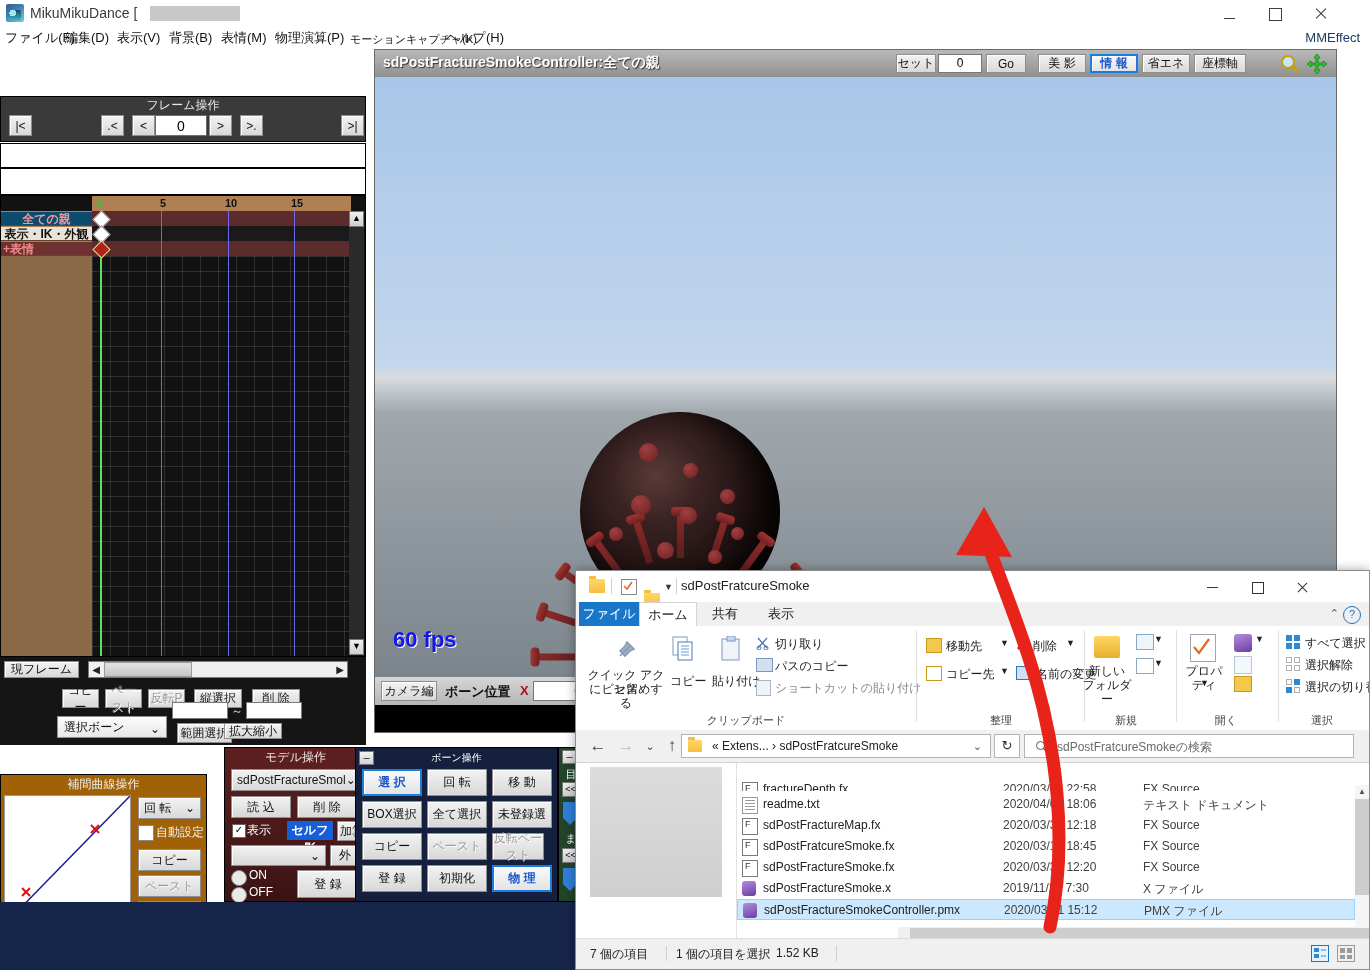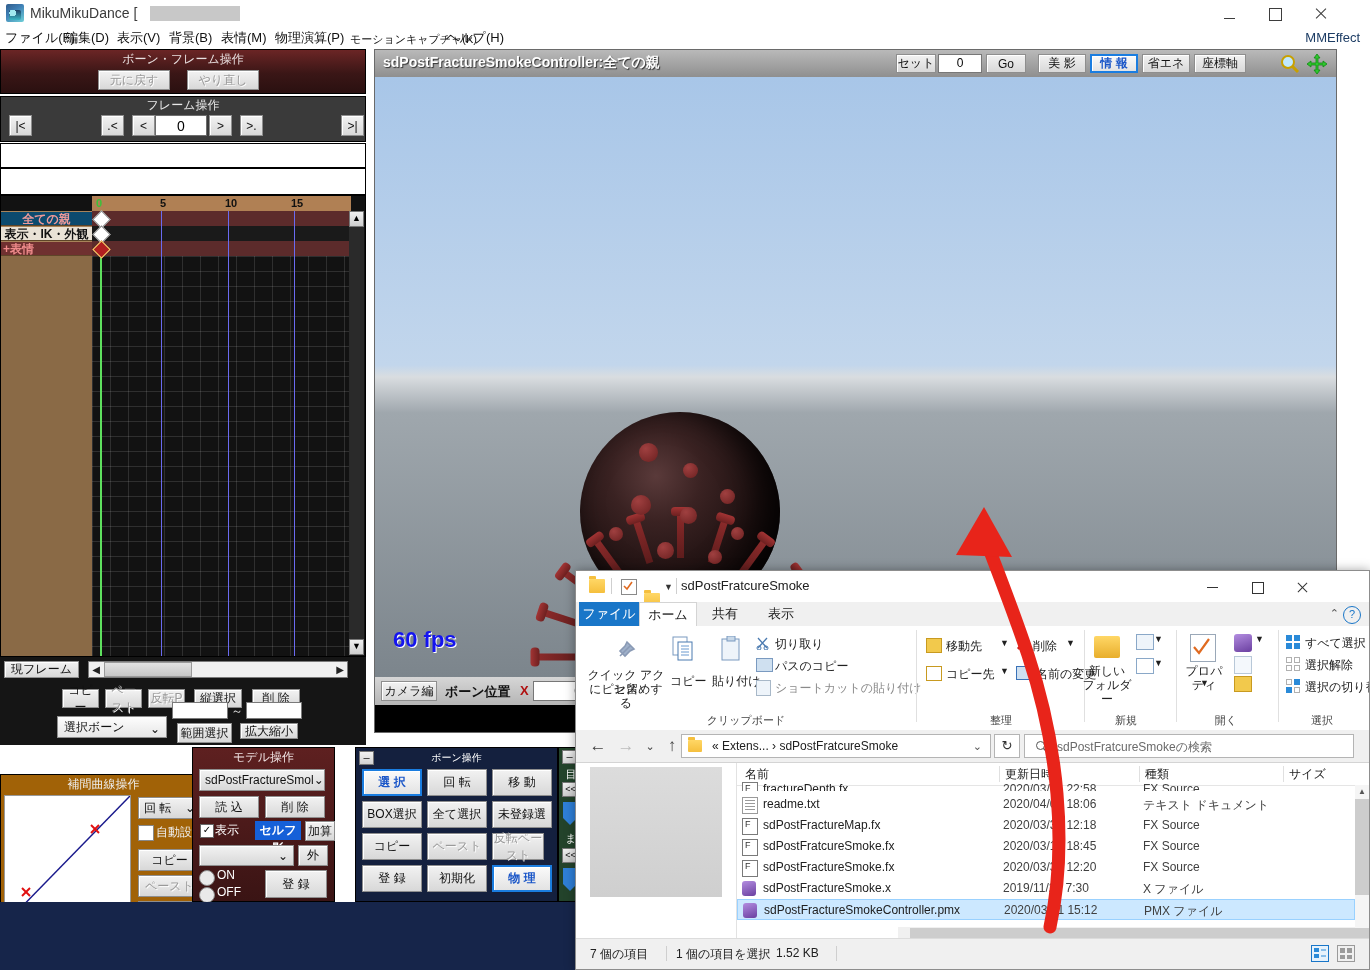--- a/index.html
+++ b/index.html
@@ -90,21 +90,21 @@
   .ft-btn{position:absolute;height:19px;font-size:12px;}
   #sel-bone-sel{position:absolute;left:57px;top:716px;width:110px;height:22px;background:linear-gradient(180deg,#fdfdfd,#e6e6e6);
       border:1px solid #8e8e8e;box-sizing:border-box;font-size:12px;color:#111;display:flex;align-items:center;padding-left:6px;}
   #sel-bone-sel .cv{position:absolute;right:6px;top:5px;}
   .txtbox{position:absolute;background:#fff;border:1px solid #7a7a7a;box-sizing:border-box;}
 
   
   #interp-panel{position:absolute;left:0;top:774px;width:207px;height:188px;background:#a16207;border:1px solid #000;box-sizing:border-box;}
   #interp-panel .panel-cap{color:#eee;font-size:12px;}
   #curve-box{position:absolute;left:3px;top:20px;width:127px;height:130px;background:#fff;border:1px solid #999;box-sizing:border-box;overflow:hidden;}
-  #model-panel{position:absolute;left:192px;top:747px;width:143px;height:155px;
+  #model-panel{position:absolute;left:224px;top:747px;width:143px;height:155px;
       background:linear-gradient(180deg,#5e2020 0%,#3a1414 100%);border:1px solid #000;box-sizing:border-box;}
   #model-panel .panel-cap{color:#f0e4e4;}
   #bone-panel{position:absolute;left:355px;top:747px;width:203px;height:155px;background:#14203e;border:1px solid #000;box-sizing:border-box;}
   #bone-panel .panel-cap{color:#fff;font-size:10px;}
   .mini-btn{position:absolute;left:3px;top:3px;width:15px;height:14px;background:linear-gradient(180deg,#f2f2f2,#d2d2d2);
       border:1px solid #777;box-sizing:border-box;font-size:11px;line-height:11px;text-align:center;color:#111;}
   #right-strip{position:absolute;left:558px;top:747px;width:24px;height:155px;background:#23432b;border:1px solid #000;box-sizing:border-box;}
   .rs-txt{position:absolute;left:0;width:24px;text-align:center;color:#fff;font-size:11px;}
   .rs-btn{position:absolute;left:3px;width:17px;height:15px;background:linear-gradient(180deg,#f0f0f0,#cdcdcd);border:1px solid #777;
       box-sizing:border-box;font-size:9px;text-align:center;line-height:13px;color:#111;}
@@ -244,25 +244,20 @@
     <div class="menu-item" style="left:65px">編集(D)</div>
     <div class="menu-item" style="left:117px">表示(V)</div>
     <div class="menu-item" style="left:169px">背景(B)</div>
     <div class="menu-item" style="left:221px">表情(M)</div>
     <div class="menu-item" style="left:275px">物理演算(P)</div>
     <div class="menu-item" style="left:350px;font-size:11px;top:1px">モーションキャプチャ(K)</div>
     <div class="menu-item" style="left:446px">ヘルプ(H)</div>
     <div id="mmeffect-label">MMEffect</div>
   </div>
 
-  <div id="bone-frame-panel">
-    <div class="panel-cap" style="padding-top:2px">ボーン・フレーム操作</div>
-    <div class="gbtn dis" style="position:absolute;left:97px;top:20px;width:72px;height:20px">元に戻す</div>
-    <div class="gbtn dis" style="position:absolute;left:186px;top:20px;width:72px;height:20px">やり直し</div>
-  </div>
 
   <div id="frame-panel">
     <div class="panel-cap" style="padding-top:1px">フレーム操作</div>
     <div class="gbtn" style="position:absolute;left:8px;top:18px;width:23px;height:21px">|&lt;</div>
     <div class="gbtn" style="position:absolute;left:100px;top:18px;width:23px;height:21px">.&lt;</div>
     <div class="gbtn" style="position:absolute;left:131px;top:18px;width:23px;height:21px">&lt;</div>
     <input id="frame-input" style="left: 154px; top: 18px; width: 52px; height: 21px;" value="0">
     <div class="gbtn" style="position:absolute;left:208px;top:18px;width:23px;height:21px">&gt;</div>
     <div class="gbtn" style="position:absolute;left:239px;top:18px;width:23px;height:21px">&gt;.</div>
     <div class="gbtn" style="position:absolute;left:340px;top:18px;width:23px;height:21px">&gt;|</div>
@@ -313,21 +308,21 @@
     <div class="gbtn ft-btn" style="left:252px;top:32px;width:48px">削 除</div>
   </div>
   <div id="sel-bone-sel">
     <span>選択ボーン</span>
     <span class="cv">⌄</span>
   </div>
   <input class="txtbox" style="left: 172px; top: 702px; width: 56px; height: 17px; font-size: 11px;" value="">
   <div style="position:absolute;left:231px;top:703px;font-size:12px;color:#ddd">～</div>
   <input class="txtbox" style="left: 246px; top: 702px; width: 56px; height: 17px; font-size: 11px;" value="">
   <div class="gbtn" style="position:absolute;left:177px;top:723px;width:55px;height:20px;font-size:12px">範囲選択</div>
-  <div class="gbtn" style="position:absolute;left:240px;top:723px;width:58px;height:16px;font-size:12px">拡大縮小</div>
+  <div class="gbtn" style="position:absolute;left:224px;top:723px;width:58px;height:16px;font-size:12px">拡大縮小</div>
 
   <div id="interp-panel">
     <div class="panel-cap" style="padding-top:2px">補間曲線操作</div>
     <div id="curve-box">
       <svg width="125" height="128" viewBox="0 0 125 128">
         <line x1="0" y1="128" x2="125" y2="0" stroke="#1a1a8c" stroke-width="1.5"></line>
         <g stroke="#e01010" stroke-width="2">
           <line x1="17" y1="100" x2="25" y2="92"></line>
             <line x1="25" y1="100" x2="17" y2="92"></line>
           <line x1="86" y1="37" x2="94" y2="29"></line>
@@ -637,29 +632,20 @@
       </div>
       <div id="search-ph">sdPostFratcureSmokeの検索</div>
     </div>
   </div>
 
   <div id="ex-body">
     <div id="ex-navpane">
       <div id="navpane-thumb"></div>
     </div>
     <div id="ex-list">
-      <div id="ex-header">
-        <div class="col-h" style="left:8px">名前</div>
-        <div class="col-div" style="left:262px"></div>
-        <div class="col-h" style="left:268px">更新日時</div>
-        <div class="col-div" style="left:402px"></div>
-        <div class="col-h" style="left:408px">種類</div>
-        <div class="col-div" style="left:546px"></div>
-        <div class="col-h" style="left:552px">サイズ</div>
-      </div>
 
       <div class="frow" style="top:16px;overflow:hidden;height:12px">
         <div class="ficon ico-fx"></div>
         <div class="fname">fractureDepth.fx</div>
         <div class="fdate">2020/03/21 22:58</div>
         <div class="ftype">FX Source</div>
         <div class="fsize">6 KB</div>
       </div>
       <div class="frow" style="top:31px">
         <div class="ficon ico-txt"></div>

